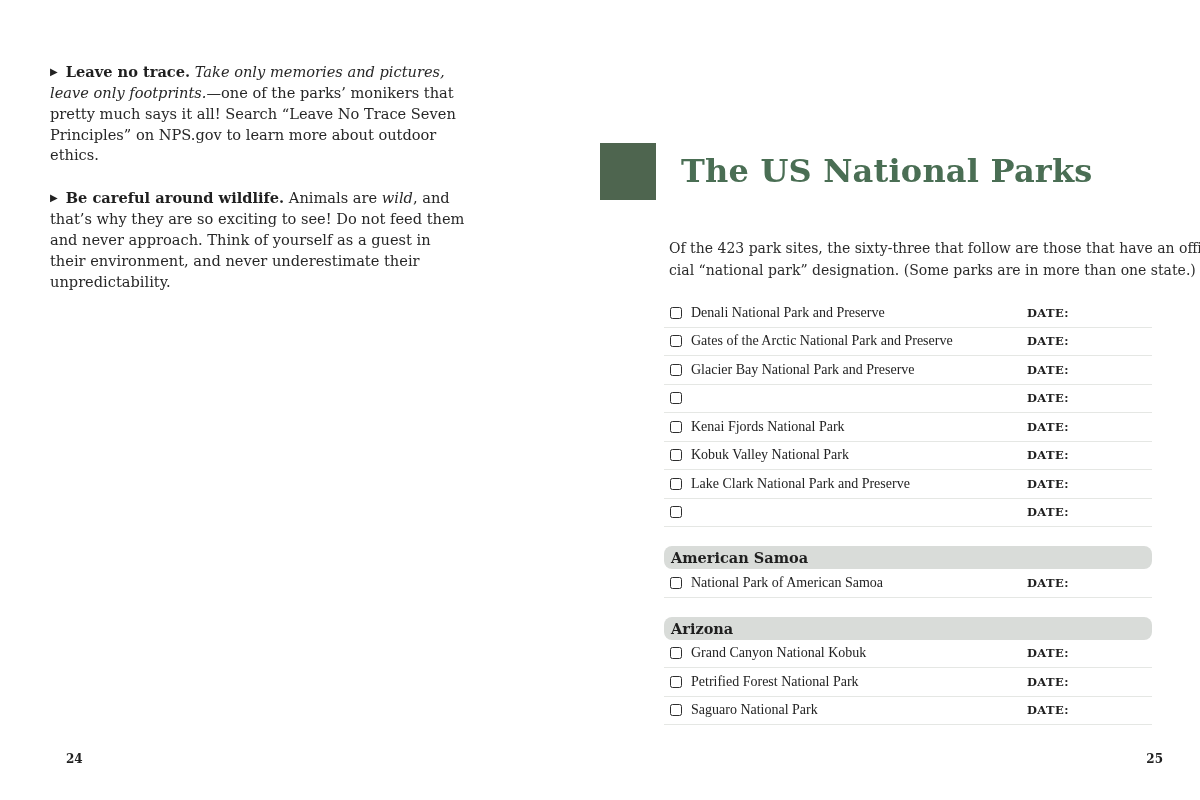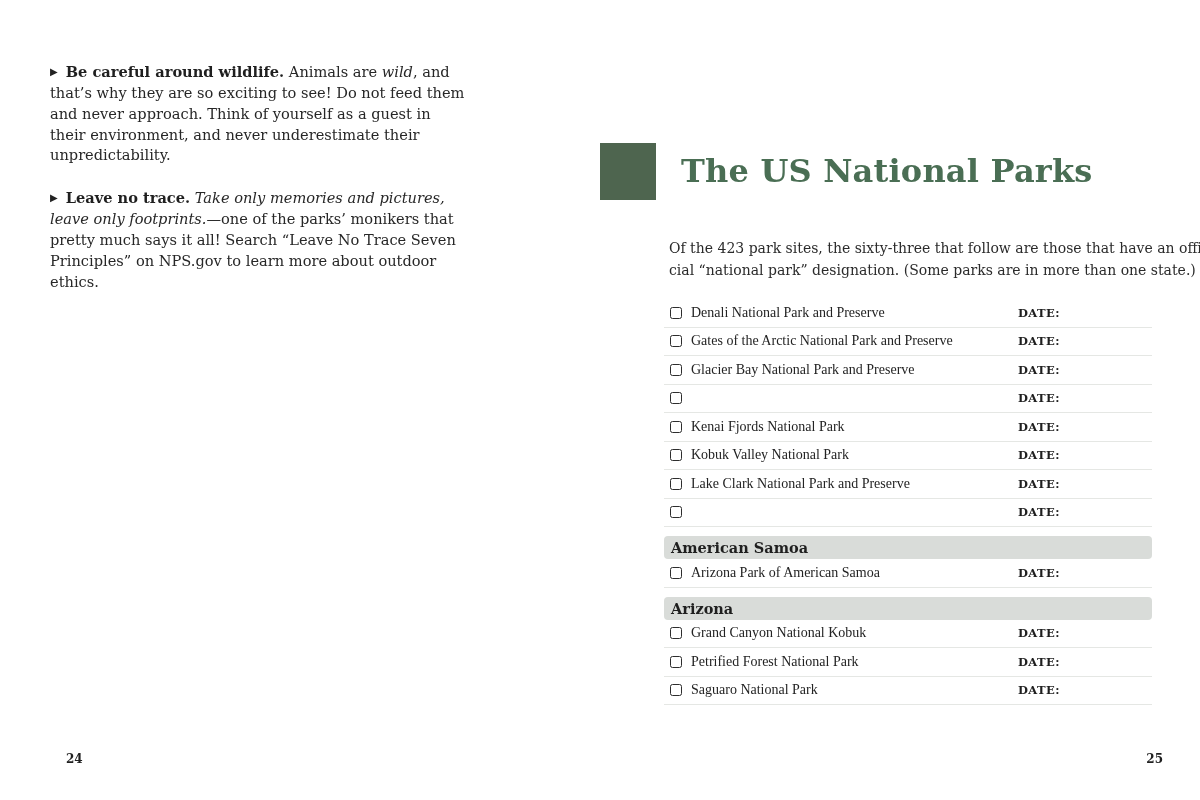--- a/index.html
+++ b/index.html
@@ -23,44 +23,44 @@
   .page-title { position:absolute; left:669px; top:140px; margin:12px; font-size:32px; font-weight:bold; color:#4a6e54; letter-spacing:0.2px; white-space:nowrap; }
   .intro { position:absolute; left:669px; top:238px; margin:0; font-size:14px; line-height:21.5px; color:#2b2b2b; }
   .intro span { display:block; white-space:nowrap; }
   
   .checklist { position:absolute; left:664px; top:299px; width:488px; }
   .state-bar {
     height:23px; background:#d9dcd9; border-radius:4px;
     display:flex; align-items:center; padding-left:7px; box-sizing:border-box;
   }
   .state-bar span { font-weight:bold; font-size:14.5px; color:#1f1f1f; }
-  .state-bar.gap { margin-top:9px; }
+  .state-bar.gap { margin-top:19px;border-radius:8px; }
   .row {
     position:relative; height:27.5px; display:flex; align-items:center;
     border-bottom:1px solid #e5e7e4;
   }
   .checkbox {
     width:10px; height:10px; border:1.6px solid #2d2d2d; border-radius:2.5px;
     margin-left:6px; flex:none; background:#fff;
   }
   .park { margin-left:9px; font-size:14px; color:#232323; white-space:nowrap;font-family:Liberation Serif, serif; }
   .date {
-    position:absolute; left:354px; font-size:11.5px; font-weight:bold;
+    position:absolute; left:363px; font-size:11.5px; font-weight:bold;
     letter-spacing:0.4px; color:#1f1f1f;
   }
 </style>
 </head>
 <body>
 
 <div class="spread">
 
   <section>
     <div class="tips">
+      <p class="tip"><span class="bullet">▶</span><b>Leave no trace.</b><i> Take only memories and pictures, leave only footprints.</i><span>—one of the parks’ monikers that pretty much says it all! Search “Leave No Trace Seven Principles” on NPS.gov to learn more about outdoor ethics.</span></p>
       <p class="tip"><span class="bullet">▶</span><b>Be careful around wildlife.</b><span> Animals are </span><i>wild</i><span>, and that’s why they are so exciting to see! Do not feed them and never approach. Think of yourself as a guest in their environment, and never underestimate their unpredictability.</span></p>
-      <p class="tip"><span class="bullet">▶</span><b>Leave no trace.</b><i> Take only memories and pictures, leave only footprints.</i><span>—one of the parks’ monikers that pretty much says it all! Search “Leave No Trace Seven Principles” on NPS.gov to learn more about outdoor ethics.</span></p>
     </div>
     <div class="page-num left">24</div>
   </section>
 
   <section>
     <div class="chapter-square"></div>
     <h1 class="page-title">The US National Parks</h1>
 
     <p class="intro">
         <span>Of the 423 park sites, the sixty-three that follow are those that have an offi-</span>
@@ -108,21 +108,21 @@
         <span class="checkbox"></span>
         <span class="date">DATE:</span>
       </div>
 
       <div class="state-bar gap">
           <span>American Samoa</span>
         </div>
 
       <div class="row">
         <span class="checkbox"></span>
-        <span class="park">Arizona Park of American Samoa</span>
+        <span class="park">National Park of American Samoa</span>
         <span class="date">DATE:</span>
       </div>
 
       <div class="state-bar gap">
           <span>Arizona</span>
         </div>
 
       <div class="row">
         <span class="checkbox"></span>
         <span class="park">Grand Canyon National Kobuk</span>

